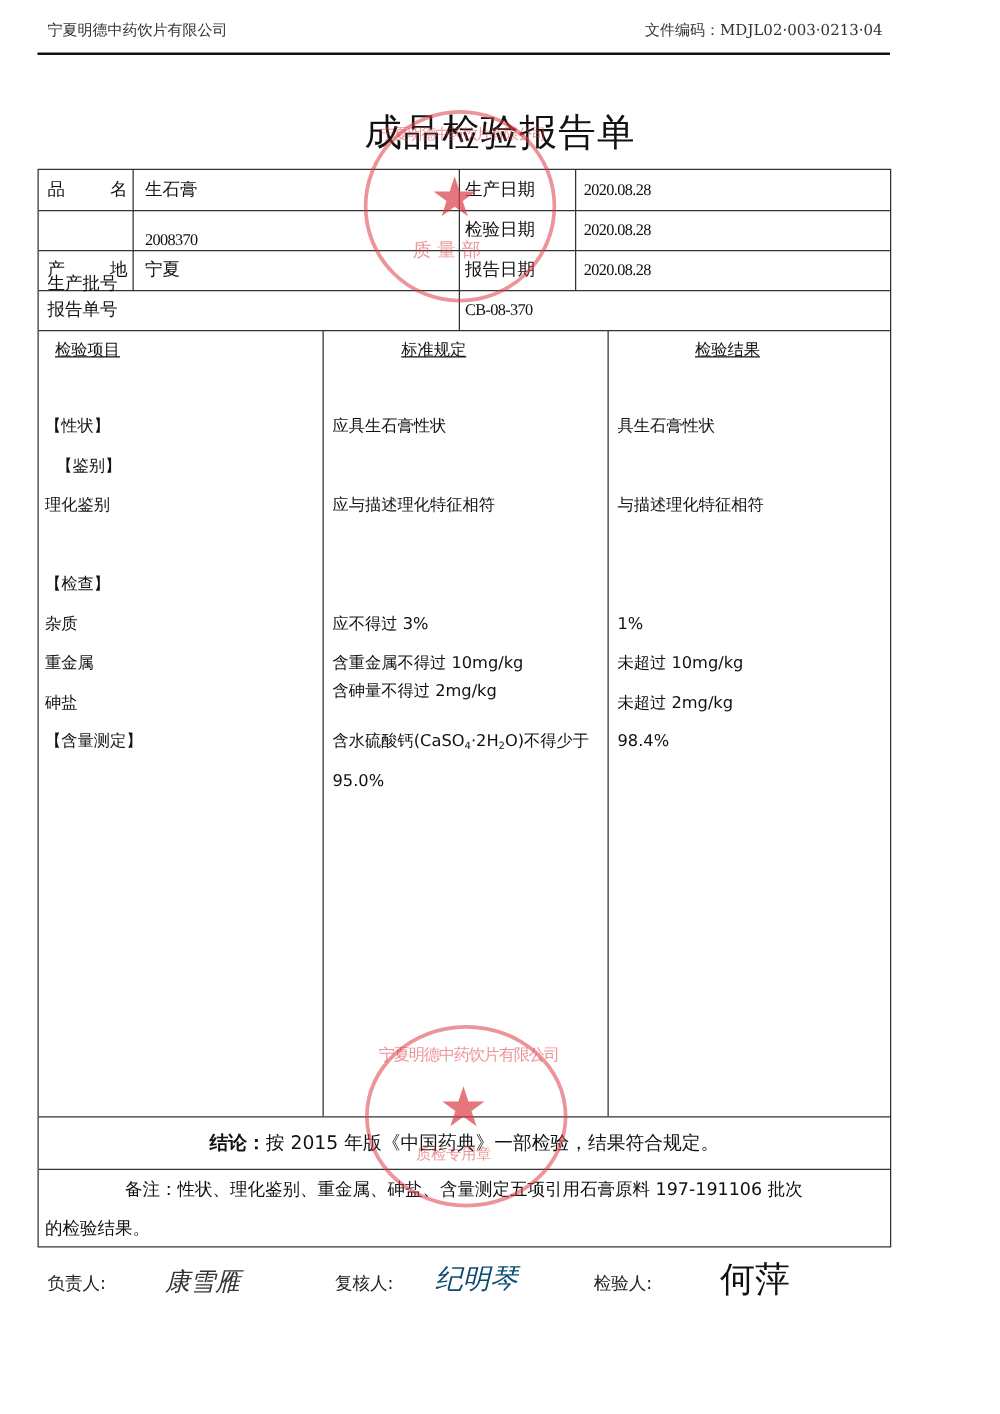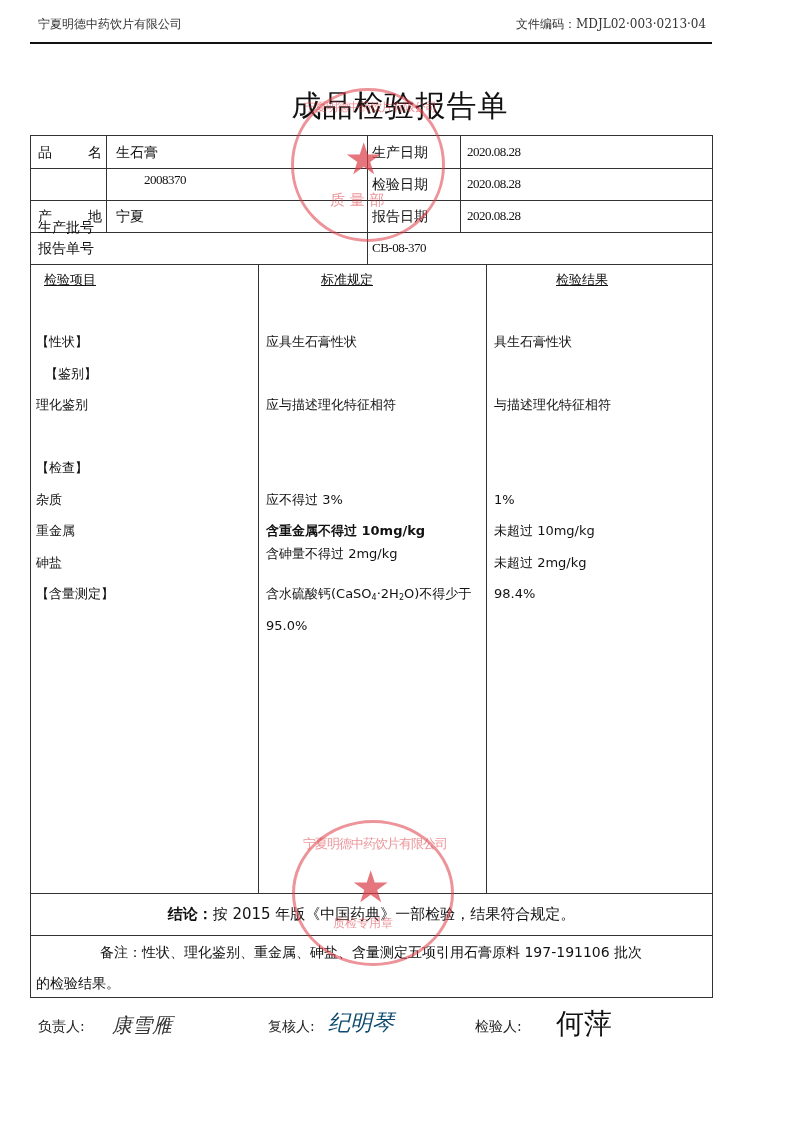--- a/index.html
+++ b/index.html
@@ -17,21 +17,21 @@
           font-family:"DejaVu Sans","Liberation Sans",sans-serif; }
   .mono { font-family:Liberation Serif, serif; font-size:13px; letter-spacing:-0.5px; }
   .label-spread { display:flex; justify-content:space-between; width:64px; }
   .colhead { text-decoration:underline; font-size:13px;font-family:Liberation Serif, serif; }
   .body-text { font-size:13px; }
   .concl { top:905px; left:30px; width:683px; text-align:center; font-size:15px;
            font-family:"DejaVu Sans","Liberation Sans",sans-serif; }
   .concl b { font-weight:bold; }
   .note { font-size:14px; font-family:"DejaVu Sans","Liberation Sans",sans-serif; line-height:30px; }
   .sig-label { font-size:14px; top:1018px; font-family:"DejaVu Sans","Liberation Sans",sans-serif; color:#222; }
-  .sig { font-family:Liberation Sans, sans-serif; font-style:italic; color:#333; }
+  .sig { font-family:Liberation Sans, sans-serif; font-style:italic; color:#333;margin-left:20px; }
   .stamp { position:absolute; border:3px solid rgba(220,60,70,0.55); border-radius:50%;
            pointer-events:none; }
   .stamp-star { position:absolute; color:rgba(220,60,70,0.7); font-size:44px; line-height:44px; }
   .stamp-text { position:absolute; color:rgba(220,60,70,0.55); font-size:15px;
                 font-family:"DejaVu Sans","Liberation Sans",sans-serif; white-space:nowrap; }
   sub { font-size:8px; vertical-align:-2px; }
 </style>
 </head>
 <body>
 
@@ -57,21 +57,21 @@
   <div class="vl" style="left:455px; top:128px; height:629px;"></div>
 </div>
 
 <div class="cell label-spread" style="left:38px; top:144px;">
   <span>品</span>
   <span>名</span>
 </div>
 <div class="cell" style="left:116px; top:144px;">生石膏</div>
 
 <div class="cell" style="left:38px; top:176px;margin-top:43px;">生产批号</div>
-<div class="cell mono" style="left:116px; top:172px;margin-left:28px;">2008370</div>
+<div class="cell mono" style="left:116px; top:184px;">2008370</div>
 
 <div class="cell label-spread" style="left:38px; top:208px;">
   <span>产</span>
   <span>地</span>
 </div>
 <div class="cell" style="left:116px; top:208px;">宁夏</div>
 
 <div class="cell" style="left:38px; top:240px;">报告单号</div>
 <div class="cell mono" style="left:372px; top:240px;">CB-08-370</div>
 
@@ -96,21 +96,21 @@
 <div class="cell body-text" style="left:266px; top:397px;">应与描述理化特征相符</div>
 <div class="cell body-text" style="left:494px; top:397px;">与描述理化特征相符</div>
 
 <div class="cell body-text" style="left:36px; top:460px;">【检查】</div>
 
 <div class="cell body-text" style="left:36px; top:492px;">杂质</div>
 <div class="cell body-text" style="left:266px; top:492px;">应不得过 3%</div>
 <div class="cell body-text" style="left:494px; top:492px;">1%</div>
 
 <div class="cell body-text" style="left:36px; top:523px;">重金属</div>
-<div class="cell body-text" style="left:266px; top:523px;font-weight:bold;">含重金属不得过 10mg/kg</div>
+<div class="cell body-text" style="left:266px; top:523px;">含重金属不得过 10mg/kg</div>
 <div class="cell body-text" style="left:494px; top:523px;">未超过 10mg/kg</div>
 
 <div class="cell body-text" style="left:36px; top:555px;">砷盐</div>
 <div class="cell body-text" style="left:266px; top:526px;margin-top:20px;">含砷量不得过 2mg/kg</div>
 <div class="cell body-text" style="left:494px; top:555px;">未超过 2mg/kg</div>
 
 <div class="cell body-text" style="left:36px; top:586px;">【含量测定】</div>
 <div class="cell body-text" style="left:266px; top:586px;"><span>含水硫酸钙(CaSO</span><sub>4</sub><span>·2H</span><sub>2</sub><span>O)不得少于</span></div>
 <div class="cell body-text" style="left:266px; top:618px;">95.0%</div>
 <div class="cell body-text" style="left:494px; top:586px;">98.4%</div>

